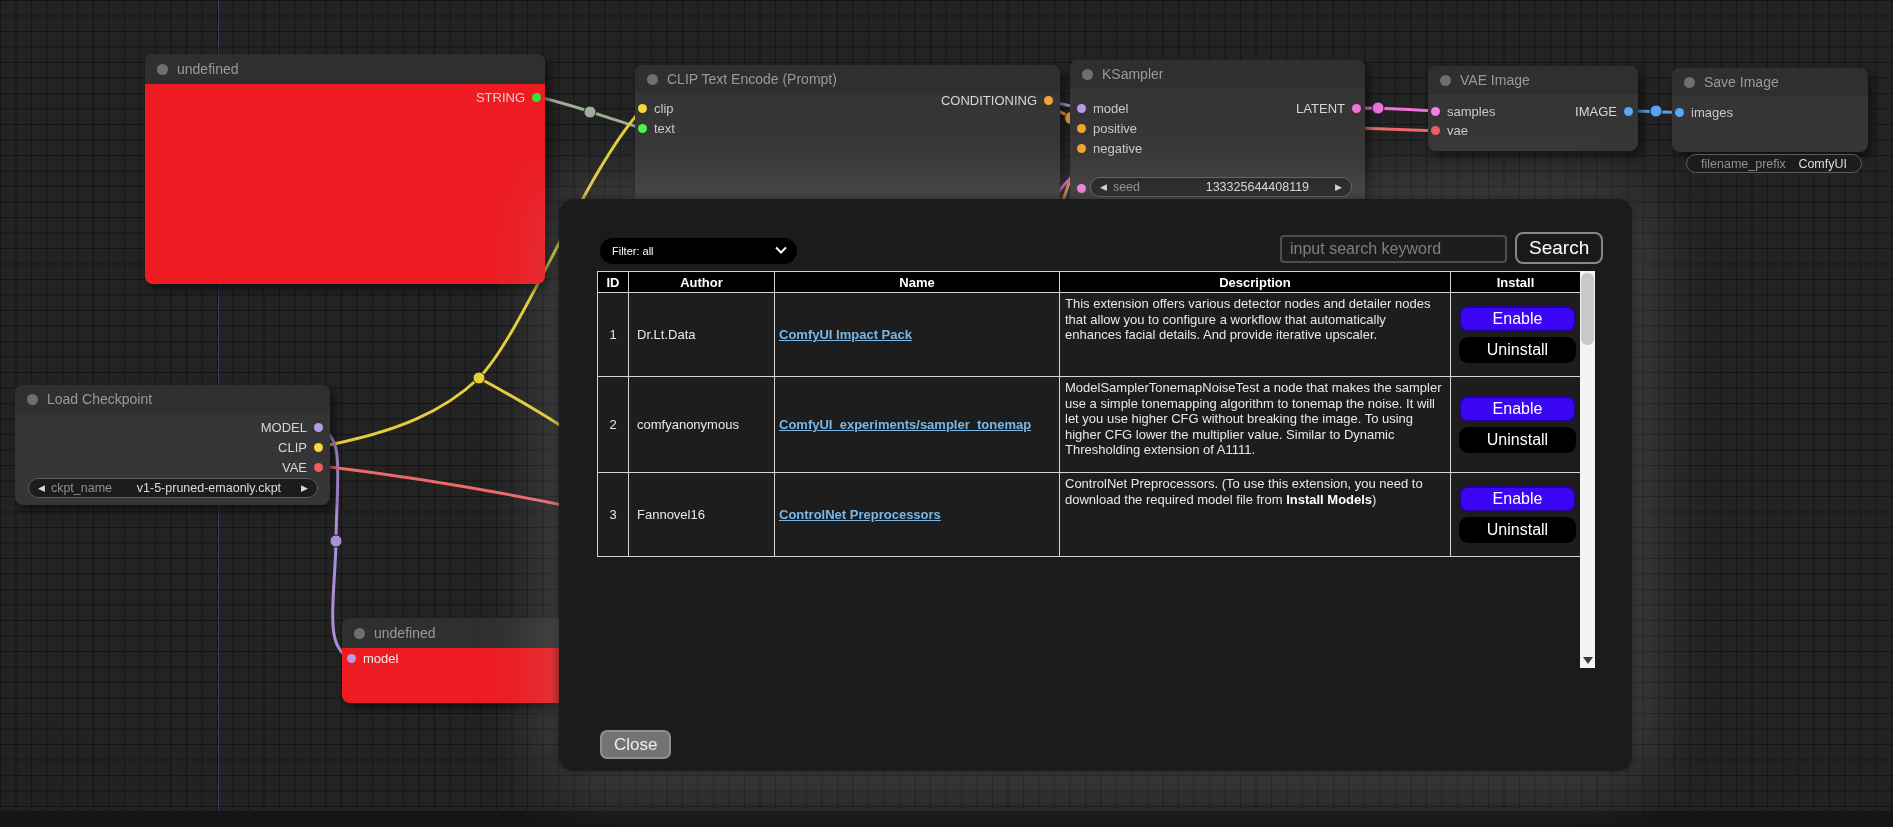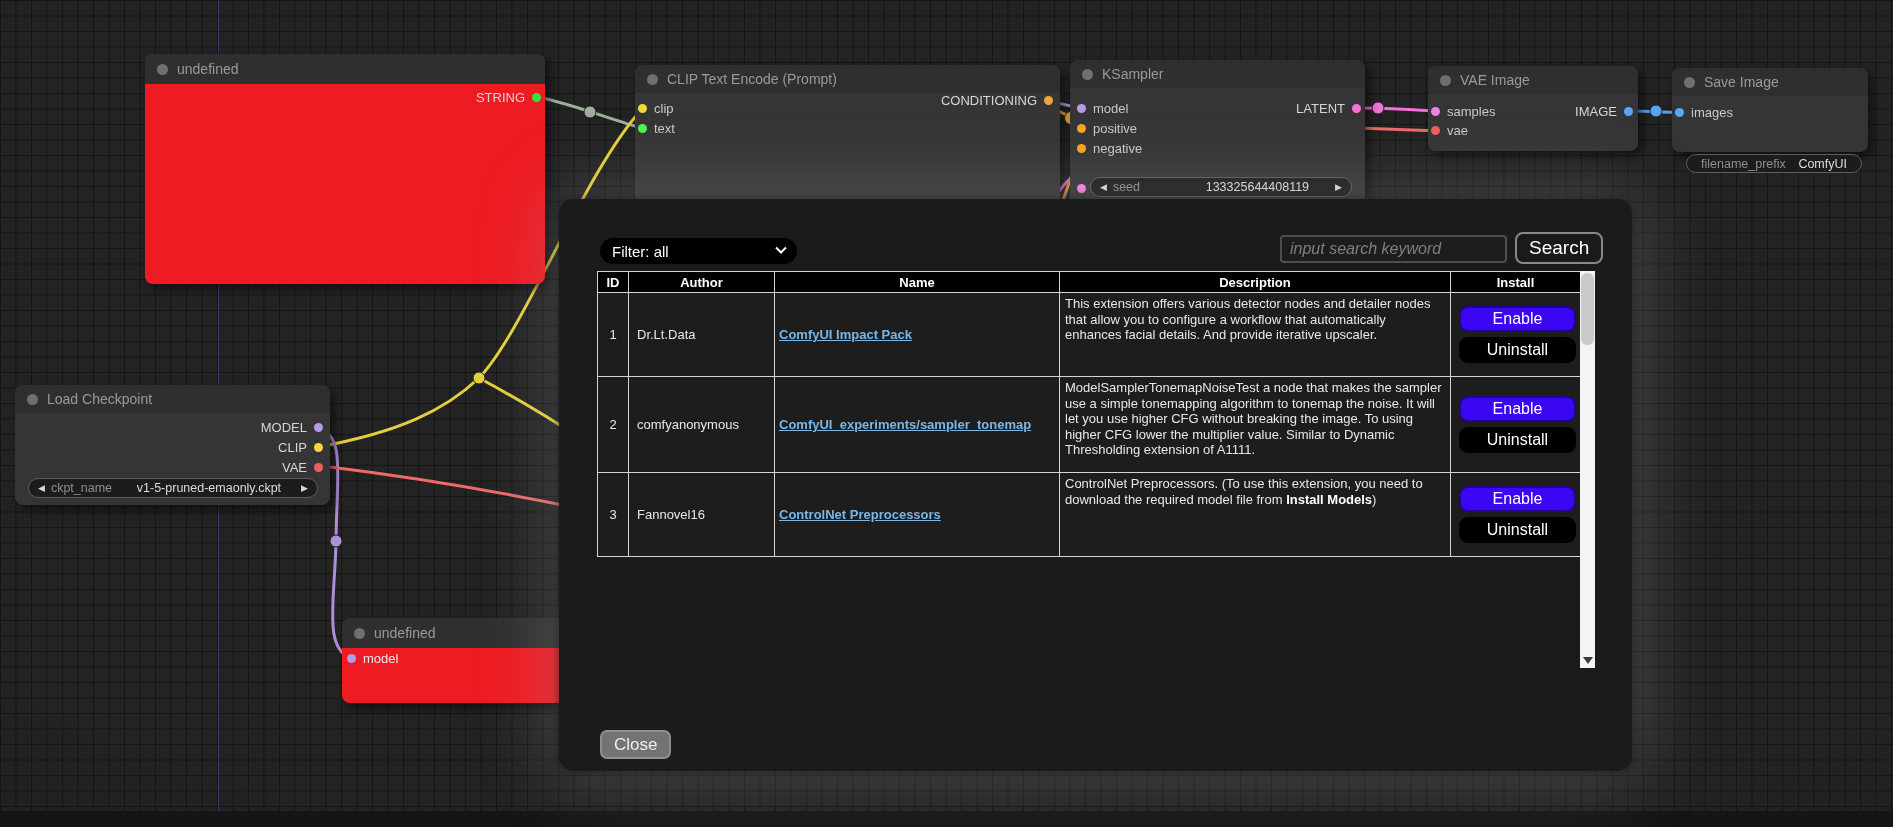--- a/index.html
+++ b/index.html
@@ -36,26 +36,26 @@
   .widget .arrow{font-size:9px;color:#d8d8d8;line-height:1;}
   .widget .wlabel{color:#8f8f8f;margin-left:6px;}
   .widget .wvalue{color:#dcdcdc;margin-left:auto;}
   .widget .gap-r{margin-left:26px;}
   .widget.no-arrows{justify-content:space-between;padding:0 14px;}
   
   #modal{position:absolute;left:559px;top:199px;width:1073px;height:572px;z-index:10;
     background:#1b1b1b;border-radius:15px;
     box-shadow:0 0 70px 12px rgba(175,175,175,.26),0 0 10px rgba(0,0,0,.7);}
   .select-pill{position:absolute;left:41px;top:39px;width:197px;height:26px;background:#000;
-    border-radius:13px;color:#fff;font-size:15px;display:flex;align-items:center;
+    border-radius:13px;color:#fff;font-size:11px;display:flex;align-items:center;
     justify-content:space-between;padding:0 12px;cursor:pointer;}
   .chev{width:8px;height:8px;border-right:2.5px solid #fff;border-bottom:2.5px solid #fff;
     transform:rotate(45deg) translate(-2px,-2px);}
   .search-input{position:absolute;left:721px;top:36px;width:227px;height:28px;background:#1d1d1d;
-    border:2px solid #4e4e4e;border-radius:4px;color:#ddd;font-size:16px;padding:0 8px;outline:none;font-style:italic;}
+    border:2px solid #4e4e4e;border-radius:4px;color:#ddd;font-size:16px;padding:0 8px;outline:none;}
   .search-input::placeholder{color:#7f7f7f;}
   .search-btn{position:absolute;left:956px;top:33px;height:32px;padding:0 12px;background:#1a1a1a;
     border:2px solid #888;border-radius:8px;color:#fff;font-size:19px;cursor:pointer;}
   .table-wrap{position:absolute;left:38px;top:72px;width:983px;}
   table{width:100%;table-layout:fixed;border-collapse:collapse;}
   th,td{border:1px solid #d4d4d4;font-size:13px;color:#e8e8e8;overflow:hidden;margin-top:44px;}
   th{background:#000;color:#fff;font-weight:bold;height:21px;text-align:center;padding:0;}
   td{background:#1d1d1d;vertical-align:middle;padding:2px 4px;}
   td.c-id{text-align:center;}
   td.c-author{padding-left:8px;}

